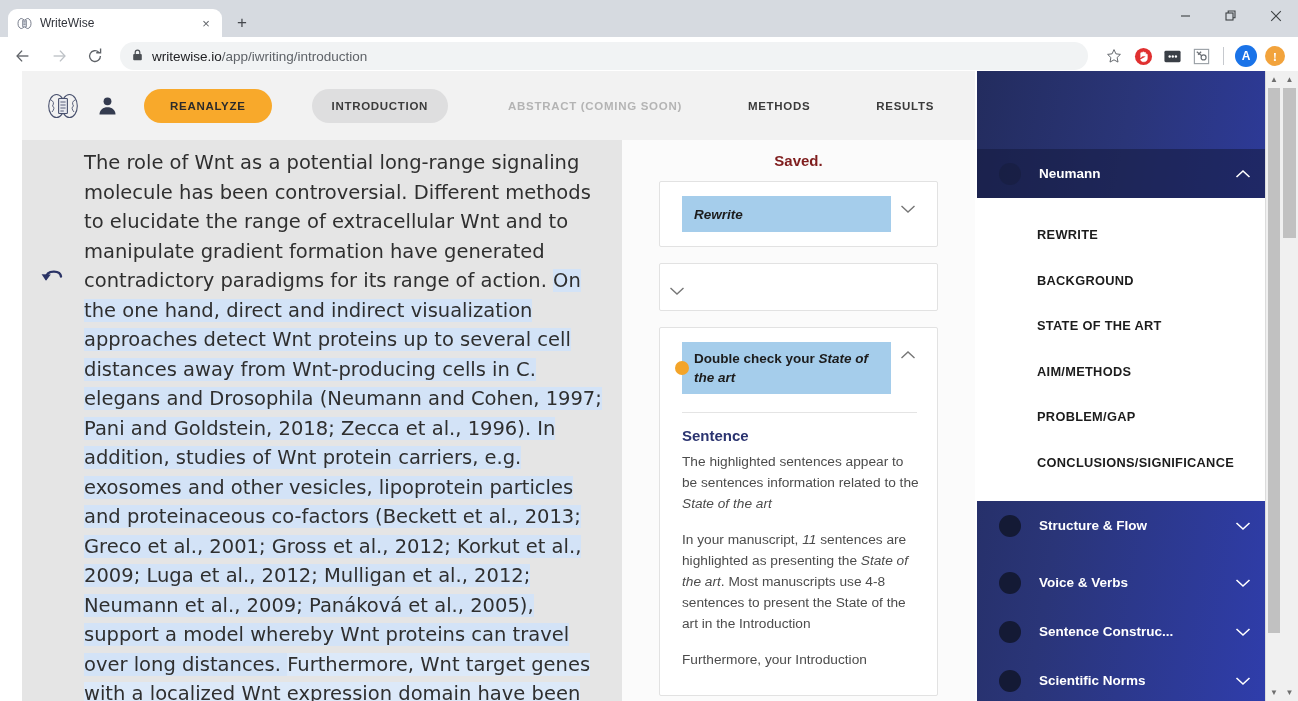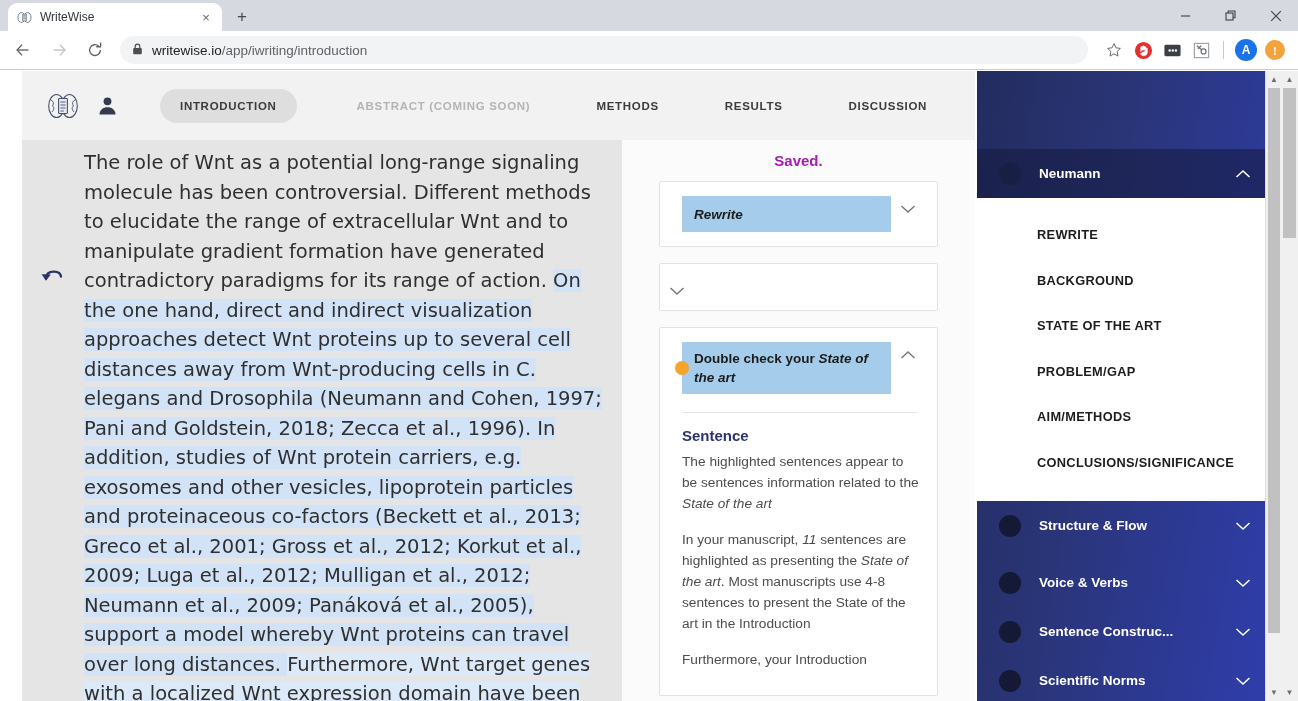--- a/index.html
+++ b/index.html
@@ -6,21 +6,21 @@
   html, body {
     width: 1298px; height: 701px;
     font-family: "Liberation Sans", sans-serif;
     overflow: hidden; background: #ffffff;
   }
 
   
   .browser { width: 1298px; height: 701px; position: relative; }
 
   .tabstrip {
-    height: 31px; background: #d6dae0;
+    height: 37px; background: #d6dae0;
     display: flex; align-items: flex-end; position: relative;
   }
   .tab {
     width: 214px; height: 28px; background: #ffffff;
     border-radius: 9px 9px 0 0; margin-left: 8px;
     display: flex; align-items: center; padding: 0 8px; gap: 8px;
     position: relative; z-index: 2;
   }
   .tab-favicon {
     width: 16px; height: 16px; flex: 0 0 16px;
@@ -132,21 +132,21 @@
   .doctext .hl { background: #d3e3f7; }
   .doctext .hl2 { background: #dce9f9; }
 
   
   .fbcol {
     position: absolute; left: 622px; top: 69px; width: 353px; height: 561px;
     background: #fbfbfb; padding: 0 37px; overflow: hidden;
   }
   .saved {
     text-align: center; font-size: 15px; font-weight: bold;
-    color: #a21caf; padding-top: 12px; padding-bottom: 12px;
+    color: #7f1d1d; padding-top: 12px; padding-bottom: 12px;
   }
   .fbcard {
     background: #ffffff; border: 1px solid #e2e2e2; border-radius: 2px;
     margin-bottom: 16px; padding: 14px 12px 14px 0;
     display: flex; align-items: flex-start;
   }
   .fbcard.expanded { padding-bottom: 10px; display: block; }
   .fbcard-head { display: flex; align-items: flex-start; }
   .fbbar {
     flex: 1; background: #a5cdeb; margin-left: 22px;
@@ -351,20 +351,21 @@
             <line x1="14.4" y1="19" x2="19.6" y2="19" stroke="#49516e" stroke-width="0.9"></line>
             <line x1="14.4" y1="22" x2="17.8" y2="22" stroke="#49516e" stroke-width="0.9"></line>
           </svg>
         </span>
         <span class="user-icon">
           <svg width="21" height="21" viewBox="0 0 22 22">
             <circle cx="11" cy="6.6" r="4.1" fill="#343b4f"></circle>
             <path d="M2.6 20.5c0-4.9 3.8-7.7 8.4-7.7s8.4 2.8 8.4 7.7z" fill="#343b4f"></path>
           </svg>
         </span>
+        <button class="reanalyze">REANALYZE</button>
         <div class="navtab active">INTRODUCTION</div>
         <div class="navtab muted">ABSTRACT (COMING SOON)</div>
         <div class="navtab plain">METHODS</div>
         <div class="navtab plain">RESULTS</div>
         <div class="navtab plain">DISCUSSION</div>
       </div>
 
       <div class="doccol">
         <div class="undo-margin">
           <svg width="26" height="26" viewBox="0 0 26 26">
@@ -428,22 +429,22 @@
             <svg width="16" height="10" viewBox="0 0 16 10">
                 <polyline points="1.5,8 8,2 14.5,8" fill="none" stroke="#ffffff" stroke-width="1.6"></polyline>
               </svg>
           </span>
         </div>
 
         <div class="sb-panel">
           <div class="sb-item">REWRITE</div>
           <div class="sb-item">BACKGROUND</div>
           <div class="sb-item">STATE OF THE ART</div>
+          <div class="sb-item">AIM/METHODS</div>
           <div class="sb-item">PROBLEM/GAP</div>
-          <div class="sb-item">AIM/METHODS</div>
           <div class="sb-item">CONCLUSIONS/SIGNIFICANCE</div>
         </div>
 
         <div class="sb-section-hdr">
           <span class="sb-bullet"></span>
           <span class="sb-label">Structure &amp; Flow</span>
           <span class="sb-chev">
             <svg width="16" height="10" viewBox="0 0 16 10">
                 <polyline points="1.5,2 8,8 14.5,2" fill="none" stroke="#ffffff" stroke-width="1.6"></polyline>
               </svg>

